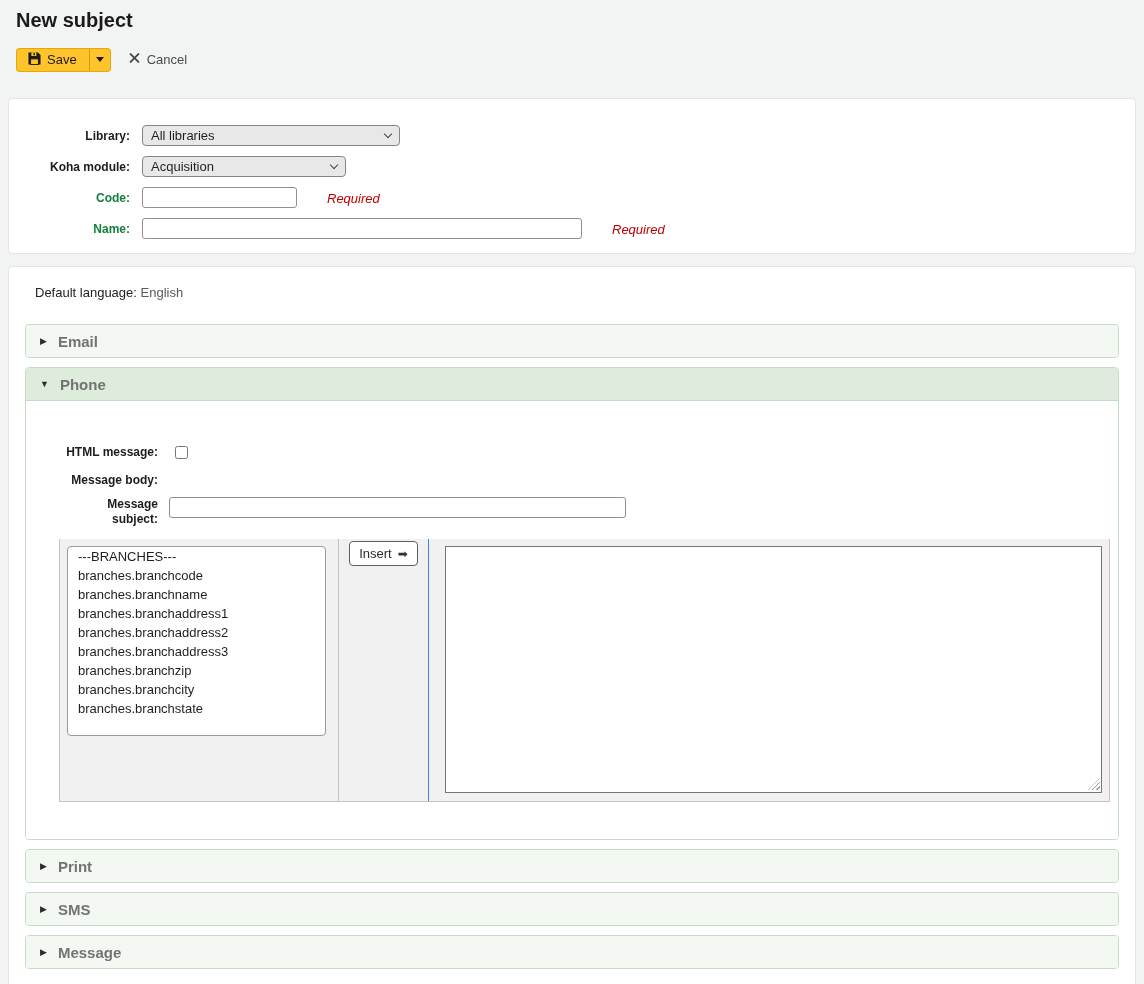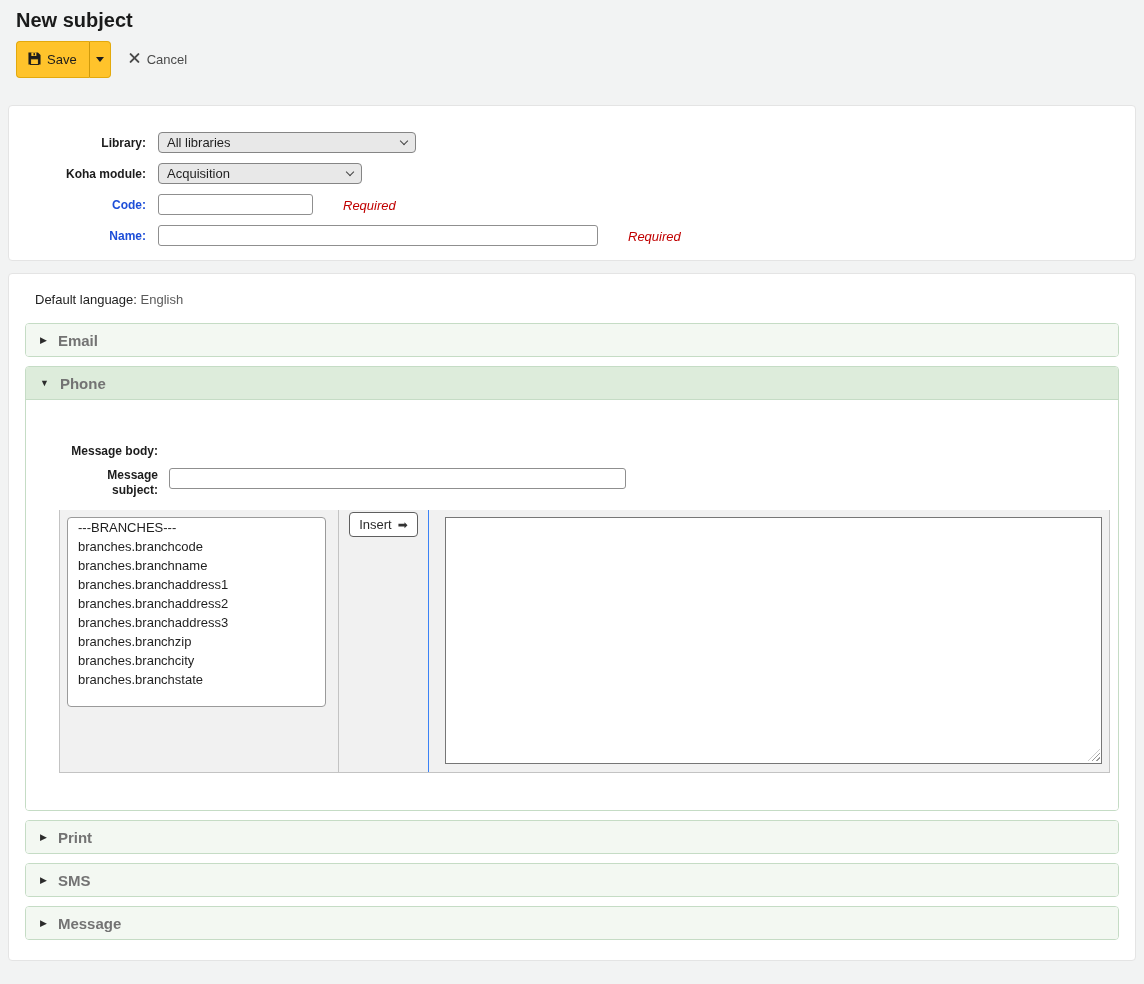--- a/index.html
+++ b/index.html
@@ -13,45 +13,45 @@
   }
   .page { width: 1144px; }
 
   h1.page-title {
     font-size: 20px; font-weight: 700; color: #1a1a1a;
     margin: 8px 16px 0 16px; line-height: 24px;
   }
 
   
   .toolbar { display: flex; align-items: center; gap: 18px; margin: 14px 16px 0 16px; height: 27px; }
-  .btn-split { display: inline-flex; height: 37px; justify-content: space-between; }
+  .btn-split { display: inline-flex; height: 24px; justify-content: space-between; }
   .btn-save, .btn-caret {
     background: #ffc32b; border: 1px solid #e3a90c; color: #1c1c1c;
     font-family: "Liberation Sans", sans-serif; font-size: 13px;
     display: inline-flex; align-items: center; cursor: pointer; padding: 0;
   }
   .btn-save { border-radius: 4px 0 0 4px; border-right: none; padding: 0 12px 0 11px; gap: 6px; }
   .btn-caret { border-radius: 0 4px 4px 0; border-left: 1px solid #cf9a0b; width: 22px; justify-content: center; }
   .caret-down { width: 0; height: 0; border-left: 4px solid transparent; border-right: 4px solid transparent; border-top: 5px solid #1c1c1c; }
   .cancel-link { display: inline-flex; align-items: flex-start; gap: 7px; color: #4a4a4a; cursor: pointer; text-decoration: none; }
   .x-icon { position: relative; width: 11px; height: 11px; display: inline-block; }
   .x-icon i { position: absolute; left: -1px; top: 5px; width: 13px; height: 2px; background: #4a4a4a; border-radius: 1px; }
   .x-icon i.b1 { transform: rotate(45deg); }
   .x-icon i.b2 { transform: rotate(-45deg); }
 
   
   .panel { background: #ffffff; border: 1px solid #e4e4e4; border-radius: 4px; margin: 0 8px; }
-  .panel-form { margin-top: 32px; padding: 26px 0 14px 16px; }
+  .panel-form { margin-top: 25px; padding: 26px 0 14px 0; }
   .panel-sections { margin-top: 12px; padding: 16px 16px 20px 16px; }
 
   
   .form-row { display: flex; align-items: flex-start; margin-bottom: 10px; }
   .form-row:last-child { margin-bottom: 0; }
   .form-label { width: 121px; text-align: right; font-weight: 700; font-size: 12px; padding-top: 4px; color: #1c1c1c; flex: none; }
-  .form-label.required { color: #1d4ed8; }
+  .form-label.required { color: #15803d; }
   .form-control-wrap { margin-left: 12px; }
   .select-wrap { position: relative; display: inline-block; }
   select.koha-select {
     appearance: none; -webkit-appearance: none;
     height: 21px; background: #e8e8e8; border: 1px solid #858585; border-radius: 4px;
     font-family: "Liberation Sans", sans-serif; font-size: 13px; color: #1f1f1f;
     padding: 0 24px 0 8px;
   }
   .w-library { width: 258px; }
   .w-module { width: 204px; }
@@ -59,21 +59,21 @@
     border-right: 1.6px solid #444; border-bottom: 1.6px solid #444; transform: rotate(45deg); pointer-events: none; }
   input.text-input {
     height: 21px; border: 1px solid #8f8f8f; border-radius: 3px; background: #fff;
     font-family: "Liberation Sans", sans-serif; font-size: 13px; padding: 0 6px; color: #1f1f1f;
   }
   .w-code { width: 155px; }
   .w-name { width: 440px; }
   .required-note { color: #c00000; font-style: italic; margin-left: 30px; padding-top: 4px; font-size: 13px; }
 
   
-  .default-lang { margin: 2px 0 16px 10px; }
+  .default-lang { margin: 2px 0 24px 10px; }
   .default-lang .lang-label { color: #222222; }
   .default-lang .lang-value { color: #5a5a5a; }
 
   
   .accordion { border: 1px solid #c5dcc5; border-radius: 4px; margin-bottom: 9px; overflow: hidden; background: #fff; }
   .accordion:last-child { margin-bottom: 0; }
   .acc-header { height: 32px; display: flex; align-items: center; gap: 11px; padding: 0 14px;
     background: #f3f8f2; cursor: pointer; }
   .acc-header.expanded { background: #ddecdb; }
   .acc-title { font-weight: 700; font-size: 15px; color: #737373; }
@@ -194,20 +194,24 @@
       </div>
     </div>
 
     <div class="accordion">
       <div class="acc-header expanded">
         <span class="tri">▼</span>
         <span class="acc-title">Phone</span>
       </div>
       <div class="acc-body">
 
+        <div class="phone-row row-html">
+          <label class="plabel">HTML message:</label>
+          <input type="checkbox" style="">
+        </div>
 
         <div class="phone-row row-bodylabel">
           <label class="plabel">Message body:</label>
         </div>
 
         <div class="phone-row row-subject">
           <label class="plabel">Message subject:</label>
           <input type="text" class="text-input subject-input" value="" style="">
         </div>
 

